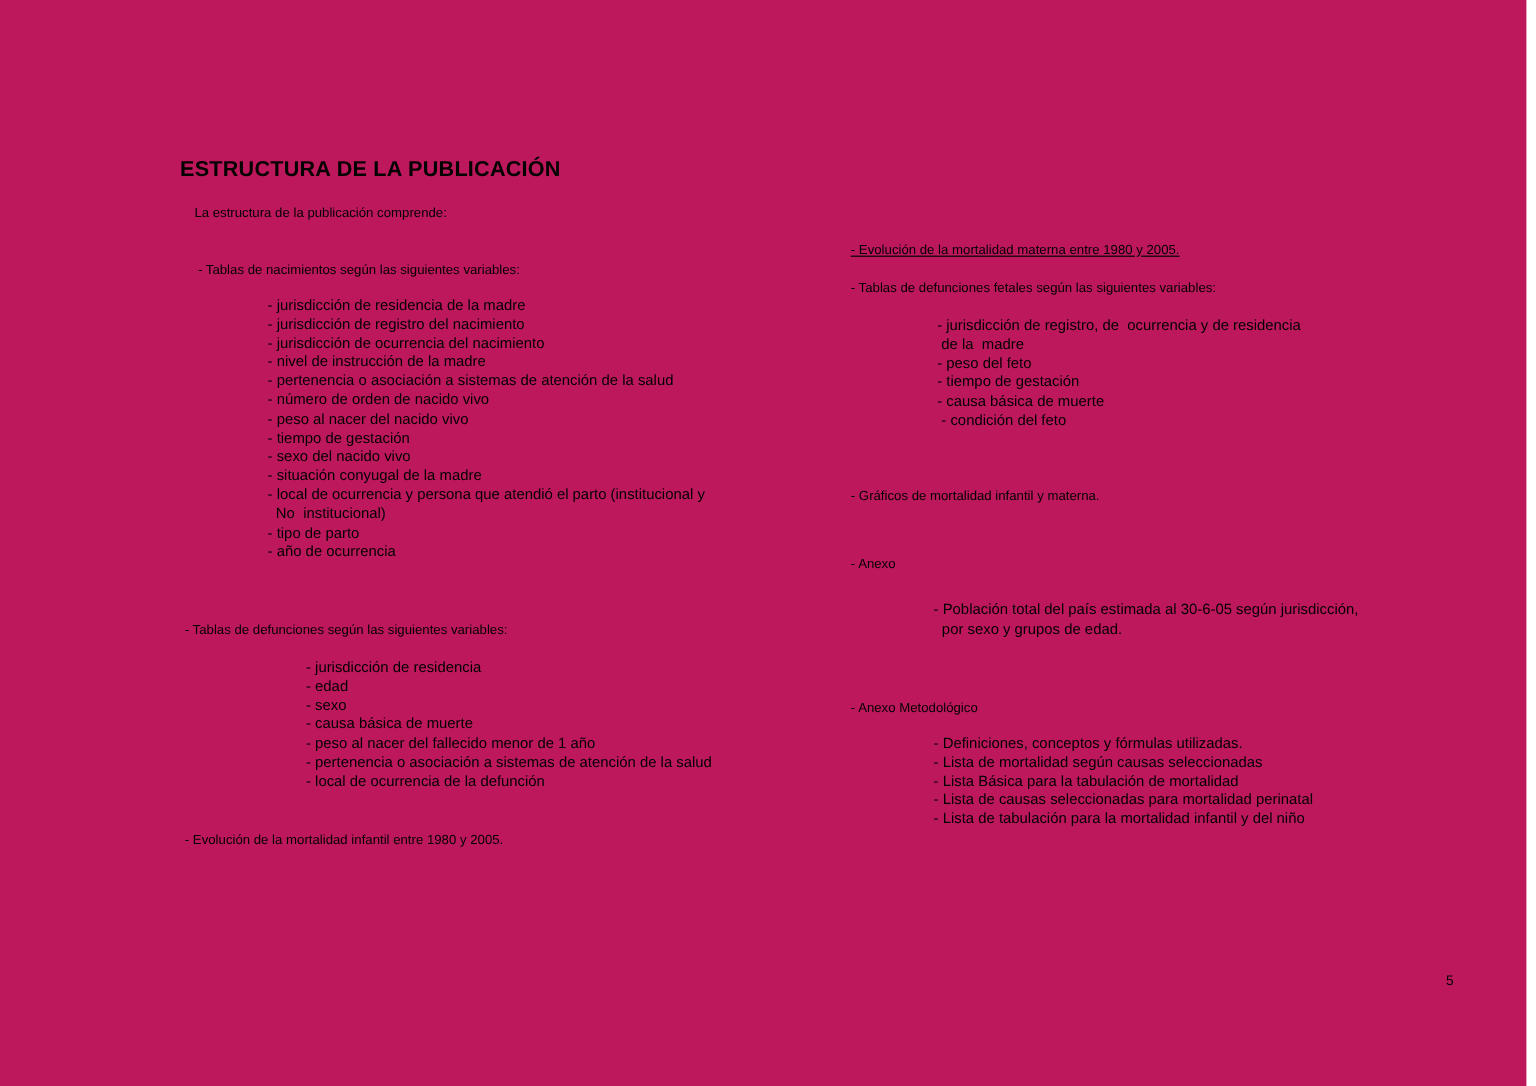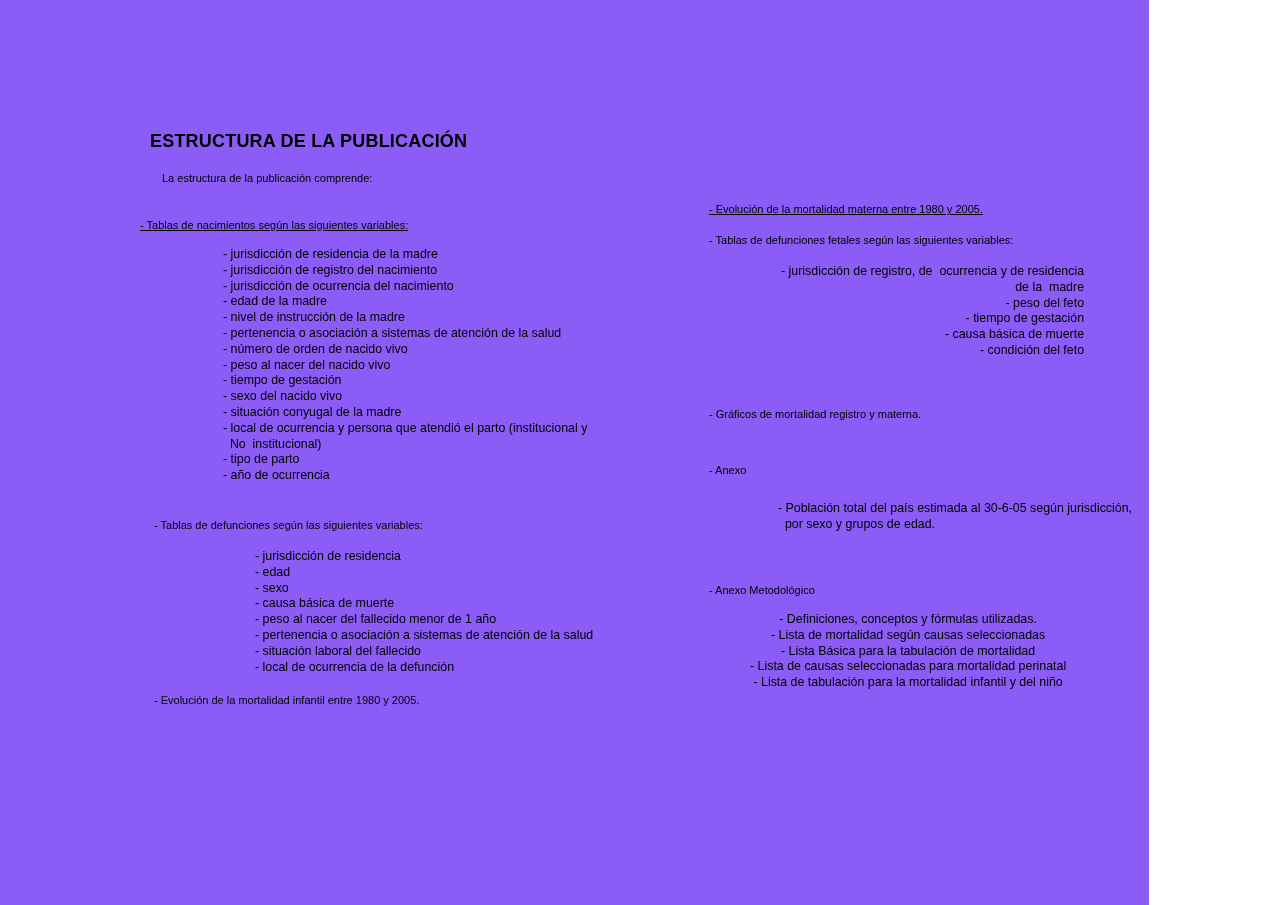--- a/index.html
+++ b/index.html
@@ -6,23 +6,23 @@
   html, body { background: #ffffff; }
   body {
     width: 1280px;
     height: 905px;
     font-family: "Liberation Sans", "DejaVu Sans", sans-serif;
     color: #000000;
     overflow: hidden;
   }
   .sheet {
     position: relative;
-    width: 1149px;
+    width: 1272px;
     height: 905px;
-    background: #8b5cf6;
+    background: #be185d;
     overflow: hidden;
   }
   .title {
     position: absolute;
     left: 150px;
     top: 131px;
     font-size: 18px;
     font-weight: bold;
     letter-spacing: 0.2px;
     white-space: pre;
@@ -51,26 +51,25 @@
 </style>
 </head>
 <body>
 
 <div class="sheet">
 
   <div class="title">ESTRUCTURA DE LA PUBLICACIÓN</div>
 
   <div class="line" style="left:162px; top:171px;">La estructura de la publicación comprende:</div>
 
-  <div class="line" style="left:140px; top:218px;text-decoration:underline;">- Tablas de nacimientos según las siguientes variables:</div>
+  <div class="line" style="left:165px; top:218px;">- Tablas de nacimientos según las siguientes variables:</div>
   <div class="list" style="left:223px; top:247px;">
       <div class="li">- jurisdicción de residencia de la madre</div>
       <div class="li">- jurisdicción de registro del nacimiento</div>
       <div class="li">- jurisdicción de ocurrencia del nacimiento</div>
-      <div class="li">- edad de la madre</div>
       <div class="li">- nivel de instrucción de la madre</div>
       <div class="li">- pertenencia o asociación a sistemas de atención de la salud</div>
       <div class="li">- número de orden de nacido vivo</div>
       <div class="li">- peso al nacer del nacido vivo</div>
       <div class="li">- tiempo de gestación</div>
       <div class="li">- sexo del nacido vivo</div>
       <div class="li">- situación conyugal de la madre</div>
       <div class="li">- local de ocurrencia y persona que atendió el parto (institucional y
   No  institucional)</div>
       <div class="li">- tipo de parto</div>
@@ -78,48 +77,47 @@
     </div>
 
   <div class="line" style="left:154px; top:518px;">- Tablas de defunciones según las siguientes variables:</div>
   <div class="list" style="left:223px; top:549px;margin-left:32px;">
       <div class="li">- jurisdicción de residencia</div>
       <div class="li">- edad</div>
       <div class="li">- sexo</div>
       <div class="li">- causa básica de muerte</div>
       <div class="li">- peso al nacer del fallecido menor de 1 año</div>
       <div class="li">- pertenencia o asociación a sistemas de atención de la salud</div>
-      <div class="li">- situación laboral del fallecido</div>
       <div class="li">- local de ocurrencia de la defunción</div>
     </div>
 
   <div class="line" style="left:154px; top:693px;">- Evolución de la mortalidad infantil entre 1980 y 2005.</div>
 
   <div class="line" style="left:709px; top:202px;text-decoration:underline;">- Evolución de la mortalidad materna entre 1980 y 2005.</div>
 
   <div class="line" style="left:709px; top:233px;">- Tablas de defunciones fetales según las siguientes variables:</div>
-  <div class="list" style="left:781px; top:264px;text-align:right;">
+  <div class="list" style="left:781px; top:264px;">
       <div class="li">- jurisdicción de registro, de  ocurrencia y de residencia
  de la  madre</div>
       <div class="li">- peso del feto</div>
       <div class="li">- tiempo de gestación</div>
       <div class="li">- causa básica de muerte</div>
       <div class="li"> - condición del feto</div>
     </div>
 
-  <div class="line" style="left:709px; top:407px;">- Gráficos de mortalidad registro y materna.</div>
+  <div class="line" style="left:709px; top:407px;">- Gráficos de mortalidad infantil y materna.</div>
 
   <div class="line" style="left:709px; top:463px;">- Anexo</div>
   <div class="list" style="left:778px; top:501px;">
       <div class="li">- Población total del país estimada al 30-6-05 según jurisdicción,
   por sexo y grupos de edad.</div>
     </div>
 
   <div class="line" style="left:709px; top:583px;">- Anexo Metodológico</div>
-  <div class="list" style="left:750px; top:612px;text-align:center;">
+  <div class="list" style="left:778px; top:612px;">
       <div class="li">- Definiciones, conceptos y fórmulas utilizadas.</div>
       <div class="li">- Lista de mortalidad según causas seleccionadas</div>
       <div class="li">- Lista Básica para la tabulación de mortalidad</div>
       <div class="li">- Lista de causas seleccionadas para mortalidad perinatal</div>
       <div class="li">- Lista de tabulación para la mortalidad infantil y del niño</div>
     </div>
 
   <div class="page-number">5</div>
 
 </div>

